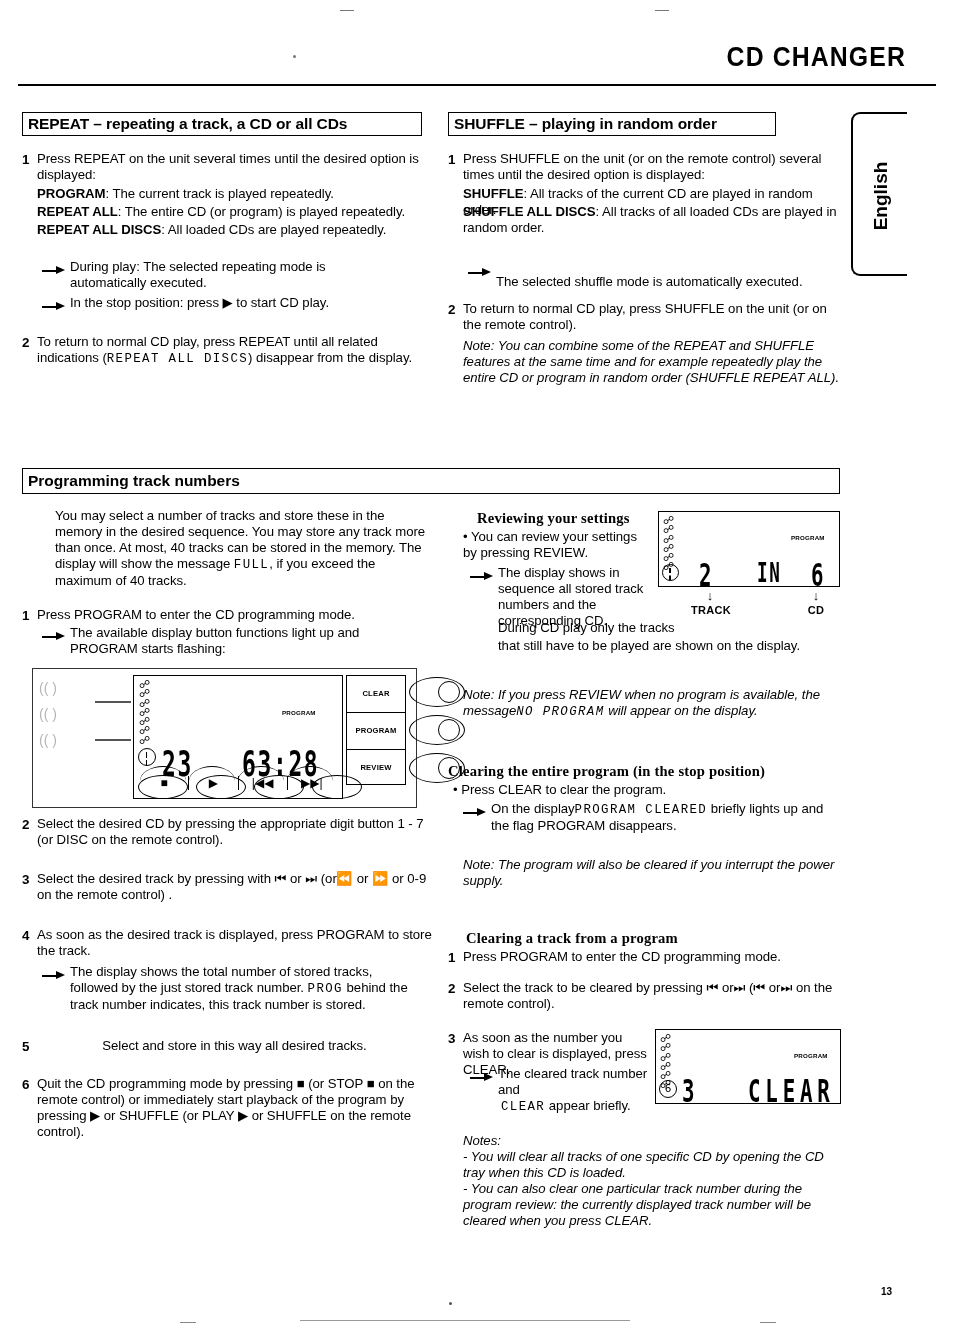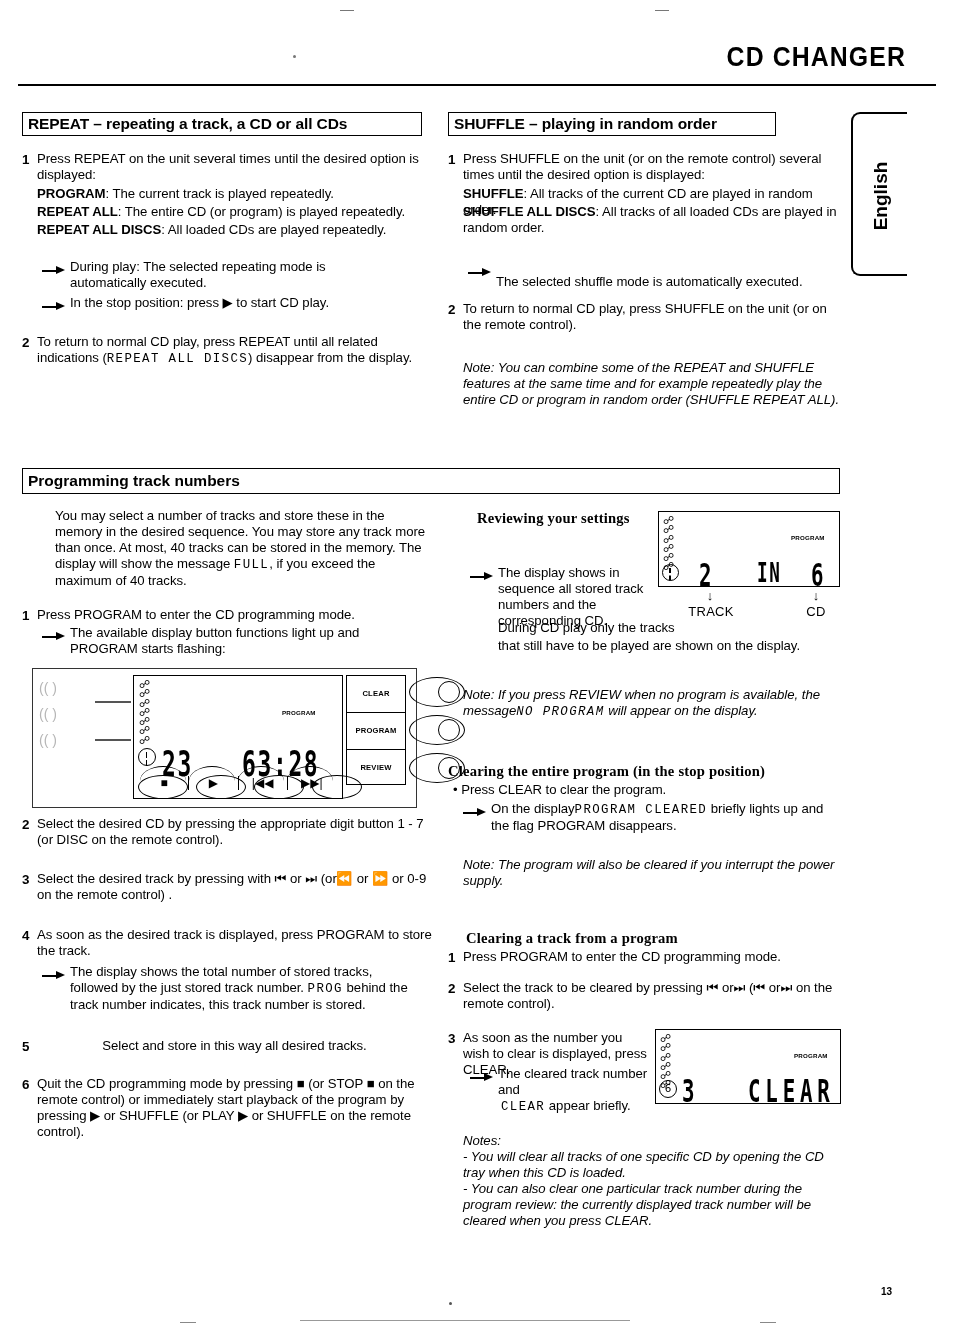--- a/index.html
+++ b/index.html
@@ -417,22 +417,22 @@
     letter-spacing: 2px;
   }
   .tickmark {
     position: absolute;
     font-size: 13px;
     text-align: center;
     line-height: 13px;
   }
   .ticklabel {
     position: absolute;
-    font-size: 13px;
-    font-weight: normal;
+    font-size: 11px;
+    font-weight: bold;
     text-align: center;
     letter-spacing: 0.3px;
   }
 
   .pagenum {
     position: absolute;
     right: 62px;
     bottom: 38px;
     font-size: 10px;
     font-weight: bold;
@@ -500,21 +500,21 @@
   <div class="txt" style="left:463px; top:204px; width:378px;">
     <span class="b">SHUFFLE ALL DISCS</span><span>: All tracks of all loaded CDs are played in random order.</span>
   </div>
 
   <div class="arrow" style="left:468px; top:263px;"><span class="arr"></span></div>
   <div class="txt" style="left:496px; top:261px; width:345px;margin-top:13px;">The selected shuffle mode is automatically executed.</div>
 
   <div class="num" style="left:448px; top:301px;">2</div>
   <div class="txt" style="left:463px; top:301px; width:378px;">To return to normal CD play, press SHUFFLE on the unit (or on the remote control).</div>
 
-  <div class="txt i" style="left:463px; top:360px; width:380px;">Note: You can combine some of the REPEAT and SHUFFLE features at the same time and for example repeatedly play the entire CD or program in random order (SHUFFLE REPEAT ALL).</div>
+  <div class="txt i" style="left:463px; top:338px; width:380px;">Note: You can combine some of the REPEAT and SHUFFLE features at the same time and for example repeatedly play the entire CD or program in random order (SHUFFLE REPEAT ALL).</div>
 
   <div class="prog-box">
     <span class="sect-label">Programming track numbers</span>
   </div>
 
   <div class="txt" style="left:55px; top:508px; width:375px;">
     <span>You may select a number of tracks and store these in the memory in the desired sequence. You may store any track more than once. At most, 40 tracks can be stored in the memory. The display will show the message</span> <span class="lcdtext">FULL</span><span>, if you exceed the maximum of 40 tracks.</span>
   </div>
 
   <div class="num" style="left:22px; top:607px;">1</div>
@@ -615,20 +615,21 @@
     <span>■</span>
     <span>on the remote control) or</span>
     <span>immediately start playback of the program by pressing</span>
     <span>▶</span>
     <span>or SHUFFLE (or PLAY</span>
     <span>▶</span>
     <span>or SHUFFLE on the remote control).</span>
   </div>
 
   <div class="subhead" style="left:477px; top:509px;">Reviewing your settings</div>
+  <div class="txt" style="left:463px; top:529px; width:190px;">• You can review your settings by pressing REVIEW.</div>
   <div class="arrow" style="left:470px; top:567px;"><span class="arr"></span></div>
   <div class="txt" style="left:498px; top:565px; width:155px;">The display shows in sequence all stored track numbers and the corresponding CD.</div>
   <div class="txt" style="left:498px; top:620px; width:200px;">During CD play only the tracks</div>
   <div class="txt" style="left:498px; top:638px; width:345px;">that still have to be played are shown on the display.</div>
 
   <div class="lcd-small" style="left:658px; top:511px; width:182px; height:76px;">
     <div class="stack">
       <span>☍</span>
         <span>☍</span>
         <span>☍</span>

